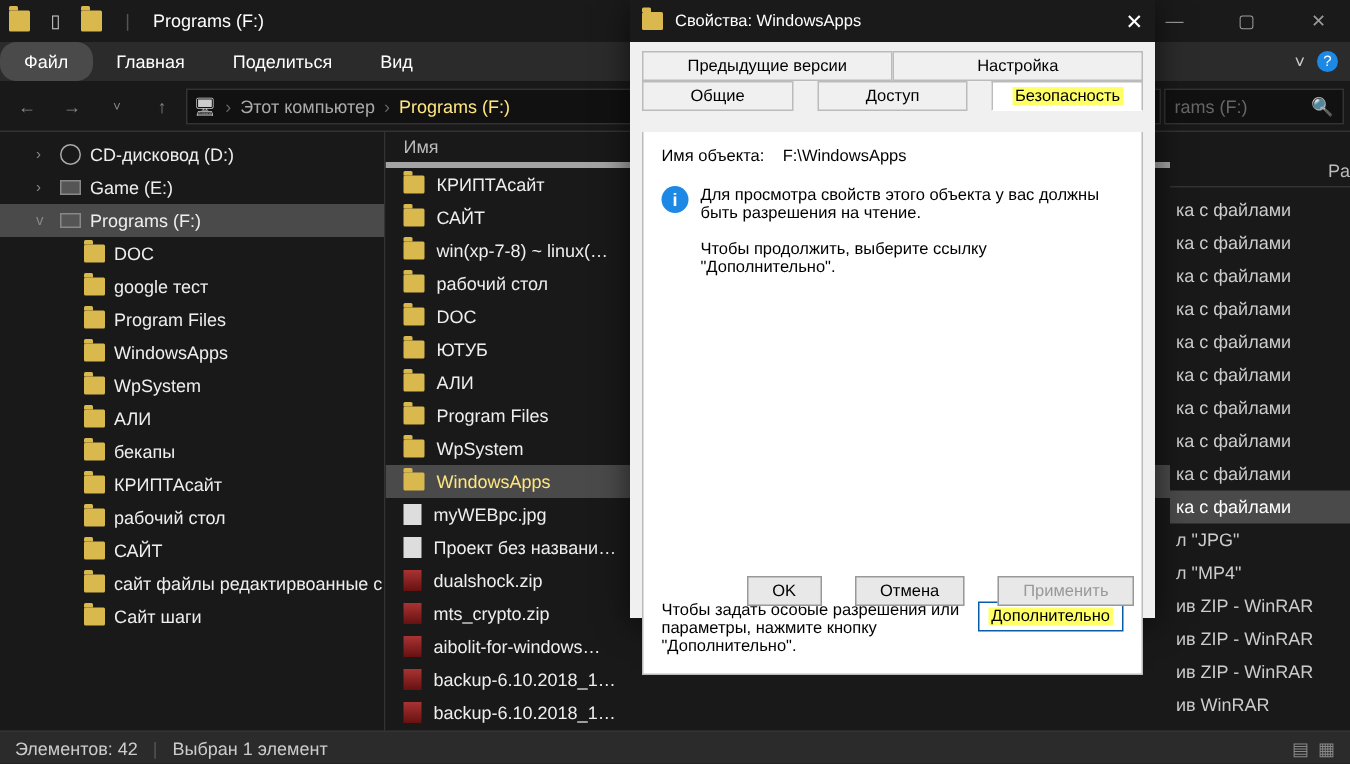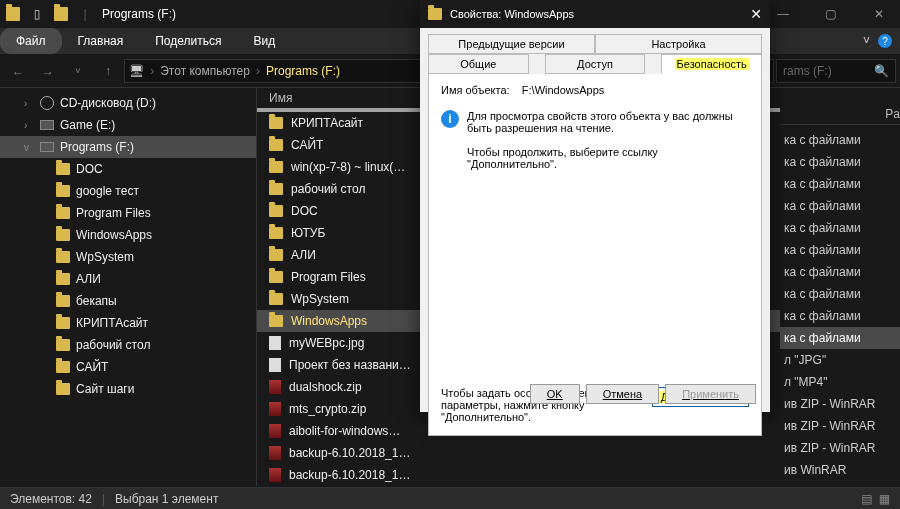--- a/index.html
+++ b/index.html
@@ -58,28 +58,28 @@
 
 
 .propdlg { position: absolute; top: 0; left: 420px; width: 350px; height: 412px; background: #f0f0f0; color: #000; box-shadow: 0 4px 20px rgba(0,0,0,0.6); font-size: 11px; }
 .propdlg .dlgtitle { height: 28px; background: #1a1a1a; color: #fff; display: flex; align-items: center; padding: 0 8px; gap: 8px; }
 .propdlg .dlgtitle .close { margin-left: auto; font-size: 14px; }
 .tabs-row { display: flex; padding: 6px 8px 0 8px; gap: 0; }
 .tabs-row2 { display: flex; padding: 0 8px; gap: 16px;}
 .ptab { flex: 1; text-align: center; padding: 3px 4px; border: 1px solid #bbb; background: #f0f0f0; font-size: 11px; position: relative;}
 .ptab.active { background: #fff; border-bottom-color: #fff;}
 .ptab.hlt span { background: #ffff66; padding: 0 2px;}
-.tabbody { background: #fff; margin: 0 8px 8px 8px; border: 1px solid #bbb; border-top: none; height: 362px; padding: 10px 12px; position: relative; }
+.tabbody { background: #fff; margin: 14px 8px 8px 8px; border: 1px solid #bbb; border-top: none; height: 362px; padding: 10px 12px; position: relative; }
 .objrow { margin-bottom: 14px; }
 .msgrow { display: flex; gap: 8px; margin-bottom: 16px; }
 .infoicon { width: 18px; height: 18px; border-radius: 50%; background: #1e88e5; color: #fff; display: flex; align-items: center; justify-content: center; font-weight: bold; font-size: 12px; flex-shrink:0;}
 .advrow { position: absolute; bottom: 12px; left: 12px; right: 12px; display:flex; gap:10px; align-items:flex-start;}
 .advbtn { border: 1px solid #0a5ca8; padding: 3px 6px; background: #fff; }
 .advbtn span { background: #ffff66; padding: 0 2px; }
-.btnrow { position: absolute; bottom: 8px; right: 14px; display: flex; gap: 6px; text-decoration: underline; }
+.btnrow { position: absolute; bottom: 8px; right: 14px; display: flex; gap: 22px; }
 .btnrow button { padding: 3px 16px; font-size: 11px; border: 1px solid #999; background: #e8e8e8; }
 .btnrow button.disabled { color: #999; }
 </style>
 </head>
 <body>
 
 <div class="explorer">
 
   <div class="titlebar">
     <div class="qat">
@@ -196,20 +196,25 @@
           <span>рабочий стол</span>
         </div>
         <div class="tree-item level2">
           <span class="exp"></span>
           <span class="ic-folder"></span>
           <span>САЙТ</span>
         </div>
         <div class="tree-item level2">
           <span class="exp"></span>
           <span class="ic-folder"></span>
+          <span>сайт файлы редактирвоанные с</span>
+        </div>
+        <div class="tree-item level2">
+          <span class="exp"></span>
+          <span class="ic-folder"></span>
           <span>Сайт шаги</span>
         </div>
       </div>
     <div class="filepane">
       <div class="colhead">Имя</div>
       <div id="files">
           <div class="file-row">
             <span class="ic-folder"></span>
             <span class="name ">КРИПТАсайт</span>
           </div>

